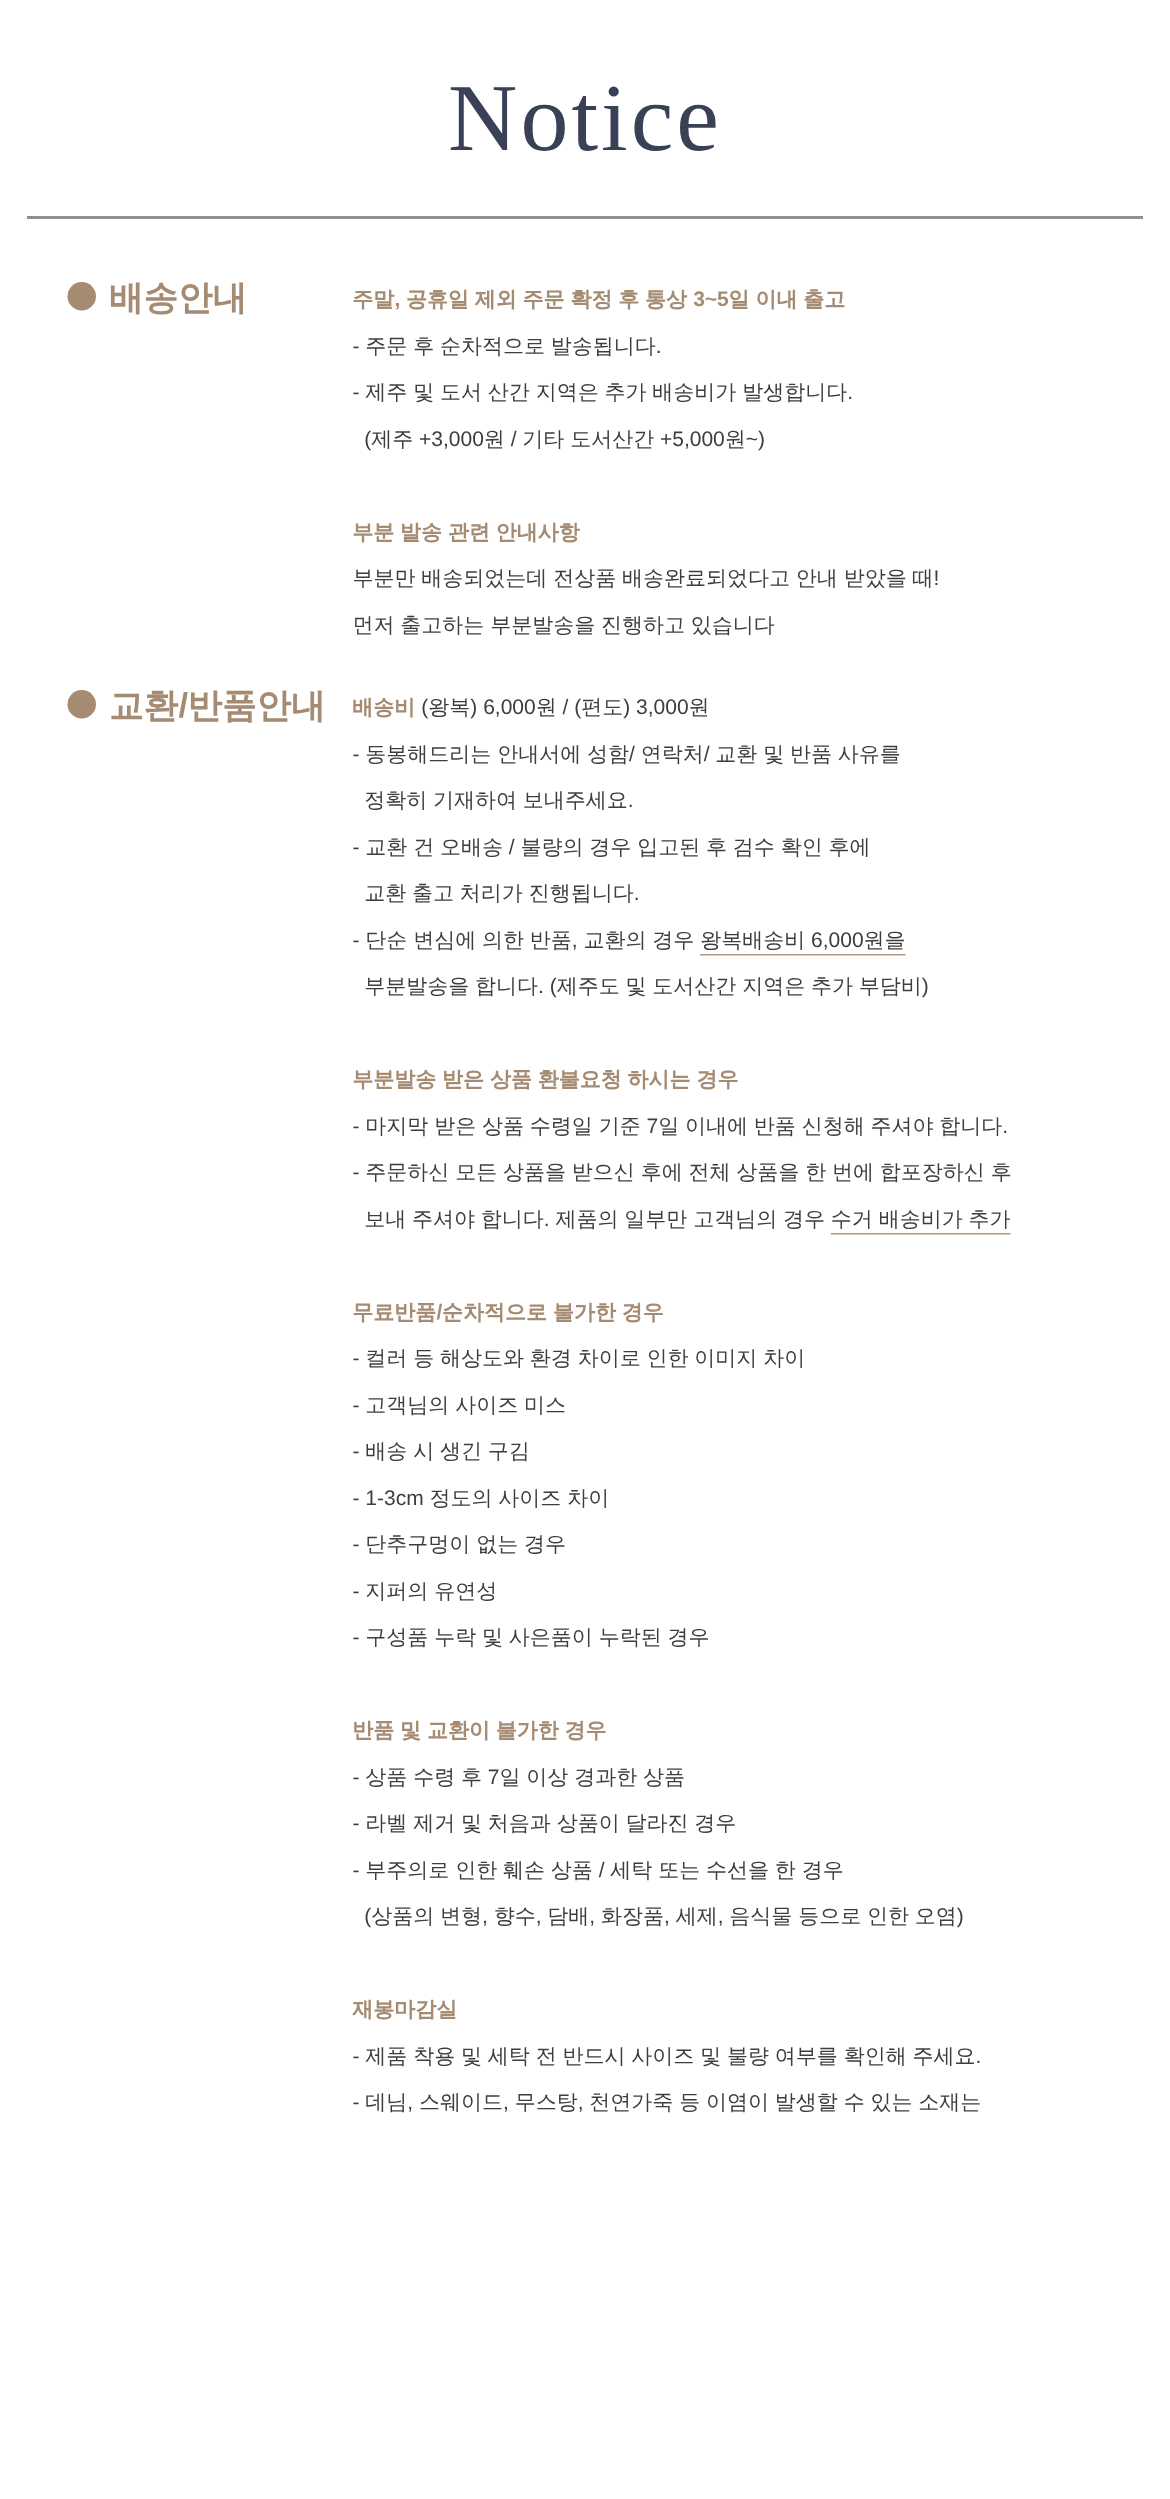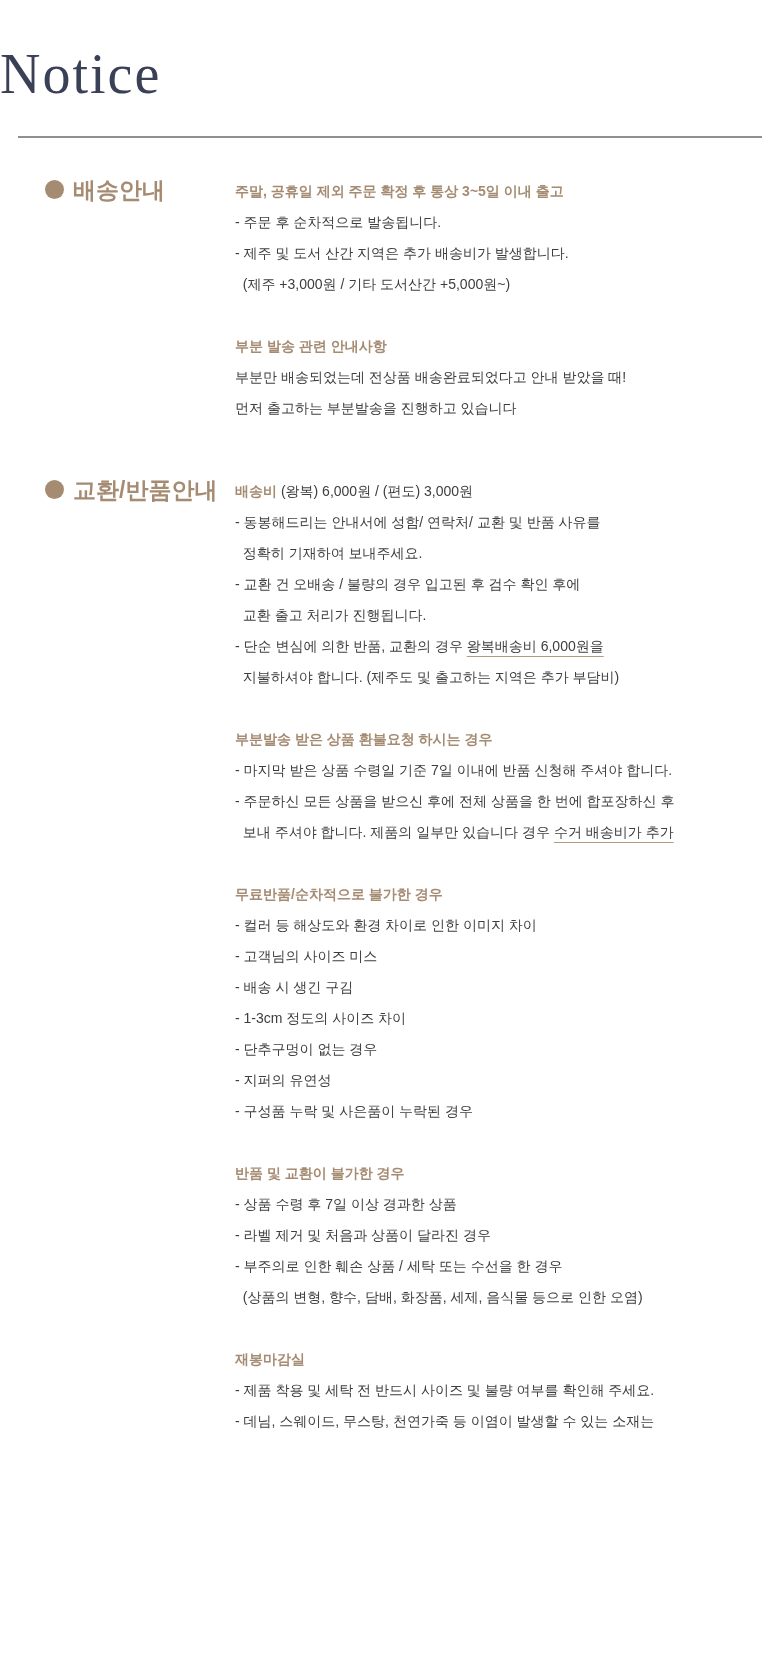--- a/index.html
+++ b/index.html
@@ -11,36 +11,36 @@
   }
   html,body{margin:0;padding:0;background:#ffffff;}
   body{
     width:780px;
     min-height:1666px;
     font-family:"Liberation Sans","DejaVu Sans",sans-serif;
     color:var(--body-color);
   }
   .page{padding-bottom:90px;}
   .page-title{
-    text-align:left;
+    text-align:center;
     font-family:"Liberation Serif","DejaVu Serif",serif;
     font-weight:400;
-    font-size:56px;
+    font-size:64px;
     letter-spacing:2px;
     color:var(--title-color);
     margin:44px 0 0 0;
     line-height:1.1;
   }
   .divider{
     border:none;
     border-top:2px solid var(--divider-color);
     margin:30px 18px 0 18px;
   }
   .sections{padding:38px 28px 0 45px;}
-  .section-row{display:flex;align-items:flex-start;margin-bottom:52px;}
+  .section-row{display:flex;align-items:flex-start;margin-bottom:24px;}
   .section-row:last-child{margin-bottom:0;}
   .label-col{flex:0 0 190px;display:flex;align-items:flex-start;}
   .bullet{
     flex:0 0 auto;
     width:19px;height:19px;border-radius:50%;
     background:var(--accent);
     margin:4px 9px 0 0;
   }
   .section-label{
     font-size:23px;font-weight:700;color:var(--accent);line-height:28px;
@@ -92,27 +92,27 @@
           <span class="section-label">교환/반품안내</span>
         </div>
         <div class="content-col">
           <div class="block">
             <div class="line"><span class="block-heading">배송비</span><span class="heading-suffix"> (왕복) 6,000원 / (편도) 3,000원</span></div>
             <div class="line">- 동봉해드리는 안내서에 성함/ 연락처/ 교환 및 반품 사유를</div>
             <div class="line">  정확히 기재하여 보내주세요.</div>
             <div class="line">- 교환 건 오배송 / 불량의 경우 입고된 후 검수 확인 후에</div>
             <div class="line">  교환 출고 처리가 진행됩니다.</div>
             <div class="line"><span>- 단순 변심에 의한 반품, 교환의 경우 </span><span class="u">왕복배송비 6,000원을</span></div>
-            <div class="line">  지불하셔야 합니다. (제주도 및 출고하는 지역은 추가 부담비)</div>
+            <div class="line">  부분발송을 합니다. (제주도 및 도서산간 지역은 추가 부담비)</div>
           </div>
           <div class="block">
             <div class="line"><span class="block-heading">부분발송 받은 상품 환불요청 하시는 경우</span></div>
             <div class="line">- 마지막 받은 상품 수령일 기준 7일 이내에 반품 신청해 주셔야 합니다.</div>
             <div class="line">- 주문하신 모든 상품을 받으신 후에 전체 상품을 한 번에 합포장하신 후</div>
-            <div class="line"><span>  보내 주셔야 합니다. 제품의 일부만 있습니다 경우 </span><span class="u">수거 배송비가 추가</span></div>
+            <div class="line"><span>  보내 주셔야 합니다. 제품의 일부만 고객님의 경우 </span><span class="u">수거 배송비가 추가</span></div>
           </div>
           <div class="block">
             <div class="line"><span class="block-heading">무료반품/순차적으로 불가한 경우</span></div>
             <div class="line">- 컬러 등 해상도와 환경 차이로 인한 이미지 차이</div>
             <div class="line">- 고객님의 사이즈 미스</div>
             <div class="line">- 배송 시 생긴 구김</div>
             <div class="line">- 1-3cm 정도의 사이즈 차이</div>
             <div class="line">- 단추구멍이 없는 경우</div>
             <div class="line">- 지퍼의 유연성</div>
             <div class="line">- 구성품 누락 및 사은품이 누락된 경우</div>

